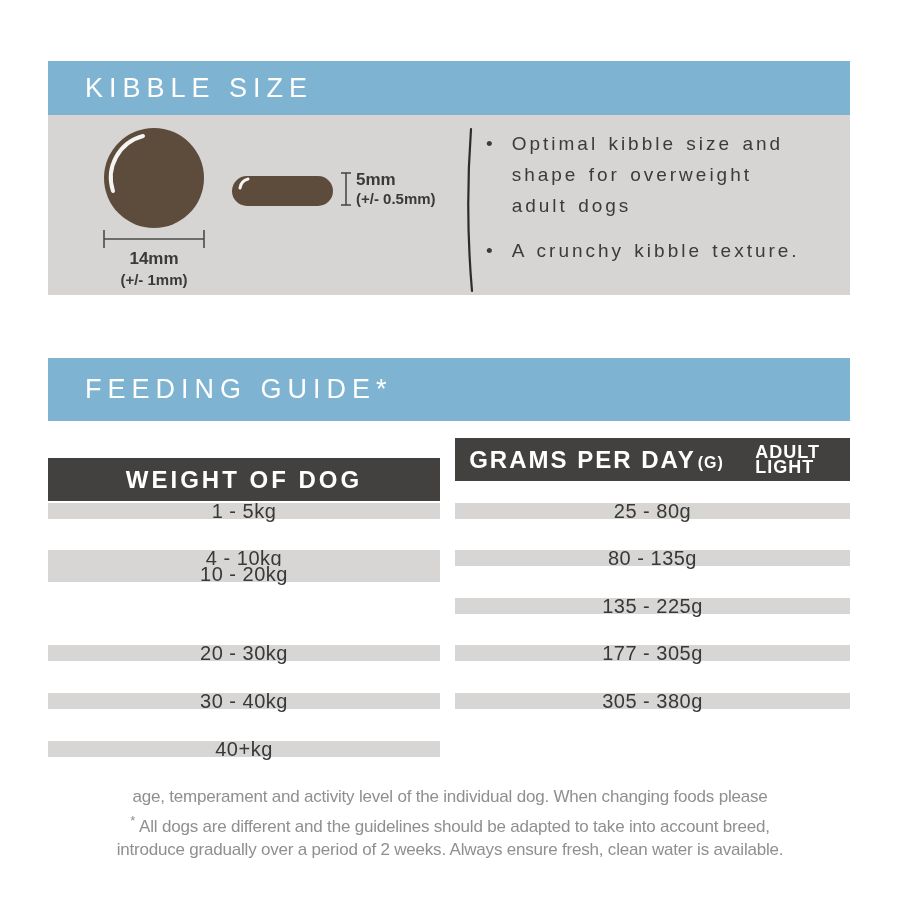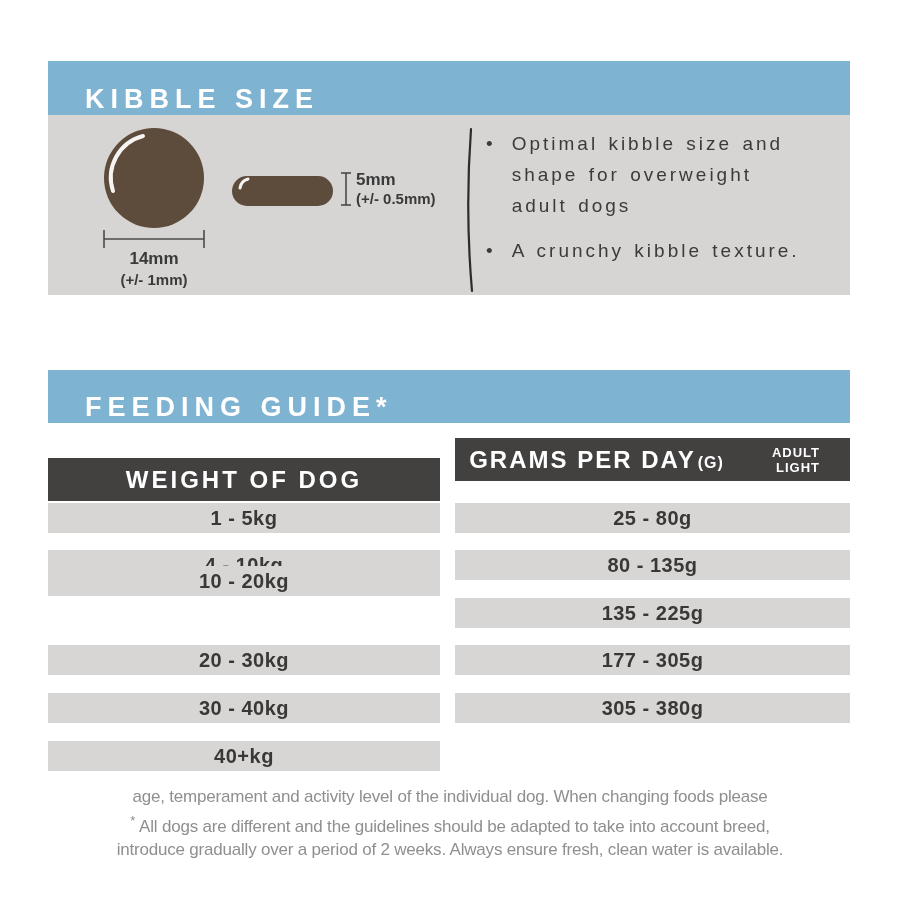--- a/index.html
+++ b/index.html
@@ -12,29 +12,29 @@
     overflow: hidden;
   }
   
   .bar {
     position: absolute;
     left: 48px;
     width: 802px;
     background: var(--accent-blue, #7fb3d2);
     color: #ffffff;
     display: flex;
-    align-items: flex-end;
+    align-items: center;
     box-sizing: border-box;
     padding-left: 37px;
     font-size: 27px;
-    font-weight: 700;
+    font-weight: 400;
     letter-spacing: 6px;
   }
   .bar-kibble  { top: 61px;  height: 54px; }
-  .bar-feeding { top: 370px; height: 53px; }
+  .bar-feeding { top: 358px; height: 63px; }
 
   
   .panel {
     position: absolute;
     left: 48px;
     top: 115px;
     width: 802px;
     height: 180px;
     background: var(--panel-gray, #d6d5d3);
   }
@@ -80,38 +80,37 @@
   }
   .th-left  { left: 48px;  width: 392px; font-size: 24px; letter-spacing: 3px; margin-top: 20px; }
   .th-right { left: 455px; width: 395px; font-size: 24px; letter-spacing: 2px; padding-right: 112px; }
   .grams-label { display: inline-flex; align-items: baseline; }
   .unit { font-size: 16px; margin-left: 2px; letter-spacing: 1px; }
   .badge {
     position: absolute;
     right: 30px;
     top: 50%;
     transform: translateY(-50%);
-    text-align: right;
-    font-size: 13px;
+    font-size: 18px;
     line-height: 15px;
     letter-spacing: 1px;
   }
   .badge span { display: block; }
 
   
   .cell {
     position: absolute;
-    height: 30px;
+    height: 16px;
     background: var(--row-gray, #d7d6d5);
     color: #393837;
     display: flex;
     align-items: center;
     justify-content: center;
     font-size: 20px;
-    font-weight: bold;
+    font-weight: normal;
     letter-spacing: 0.5px;
   }
   .cell-l { left: 48px;  width: 392px; }
   .cell-r { left: 455px; width: 395px; }
 
   
   .footnote {
     position: absolute;
     left: 45px;
     top: 785px;

